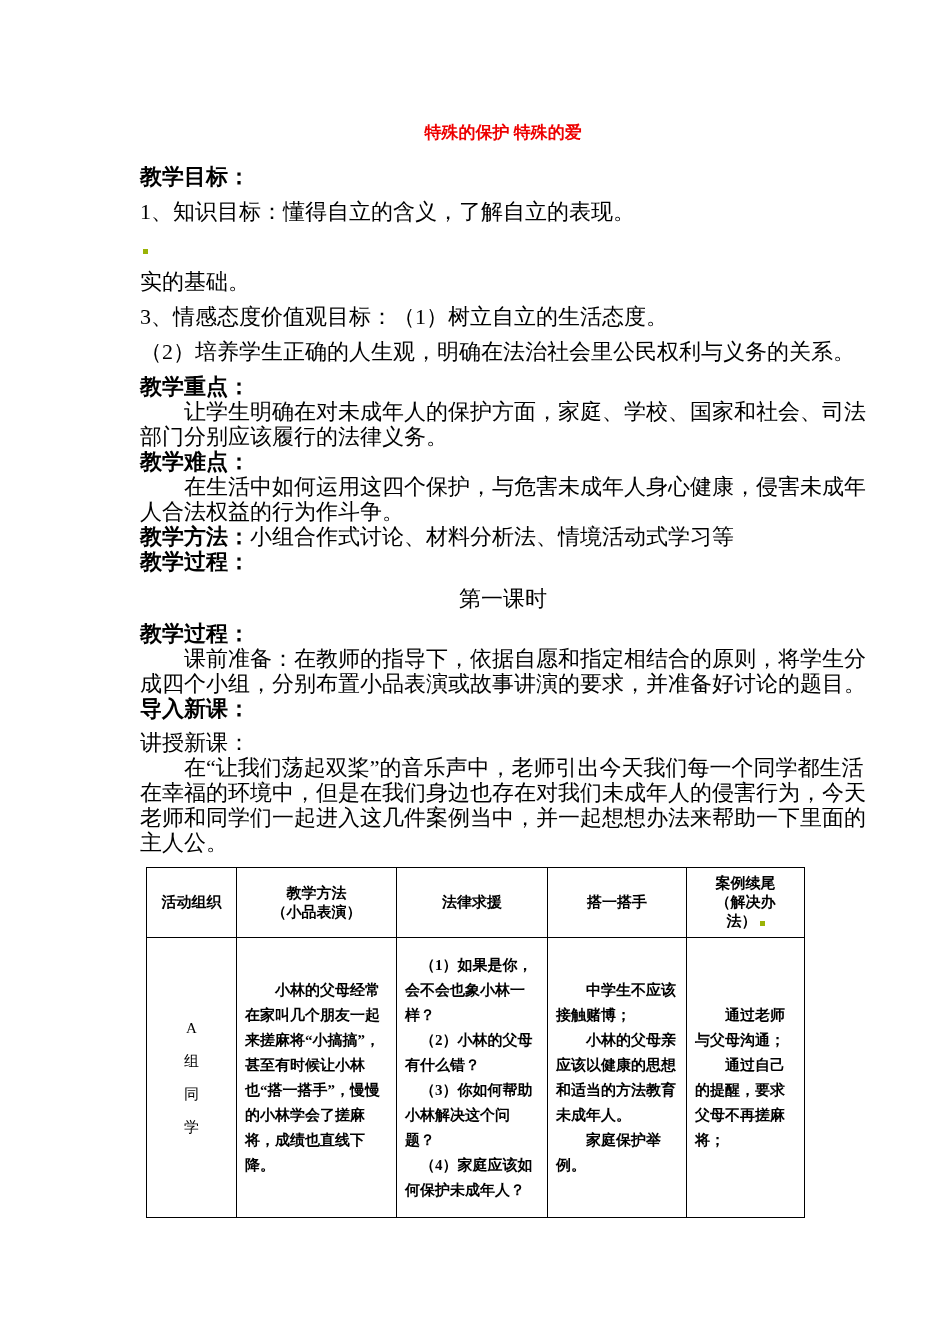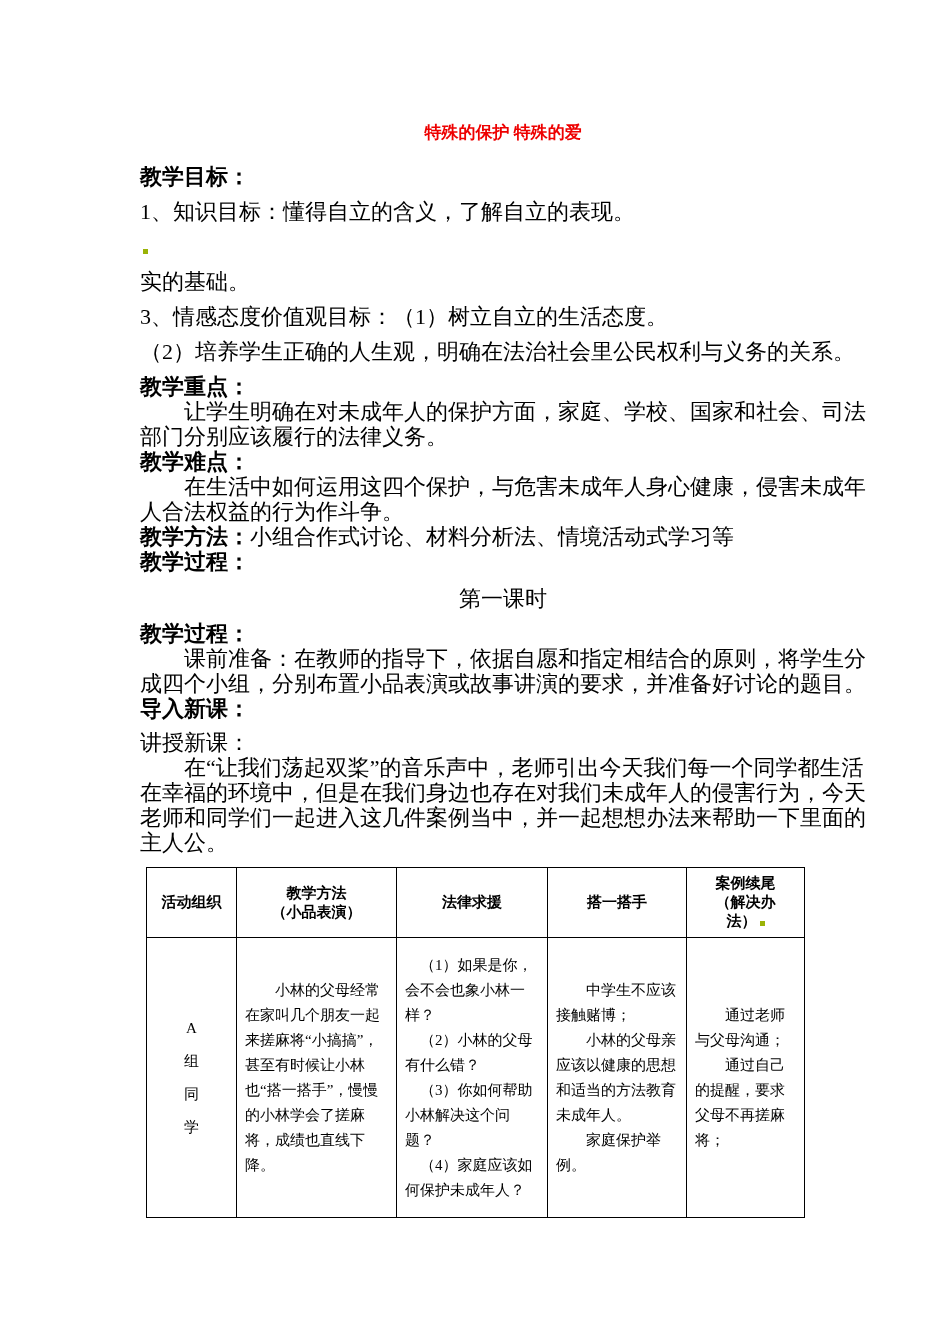--- a/index.html
+++ b/index.html
@@ -78,20 +78,21 @@
   .group-cell {
     text-align: center;
     white-space: pre-line;
     line-height: 33px;
     font-size: 15px;
   }
   td p {
     margin: 0;
     line-height: 25px;
     text-align: left;
+    font-weight: bold;
   }
   td p.ci1 { text-indent: 1em; }
   td p.ci2 { text-indent: 2em; }
 </style>
 </head>
 <body>
 
 <div class="page">
 
   <h1 class="doc-title">特殊的保护 特殊的爱</h1>

